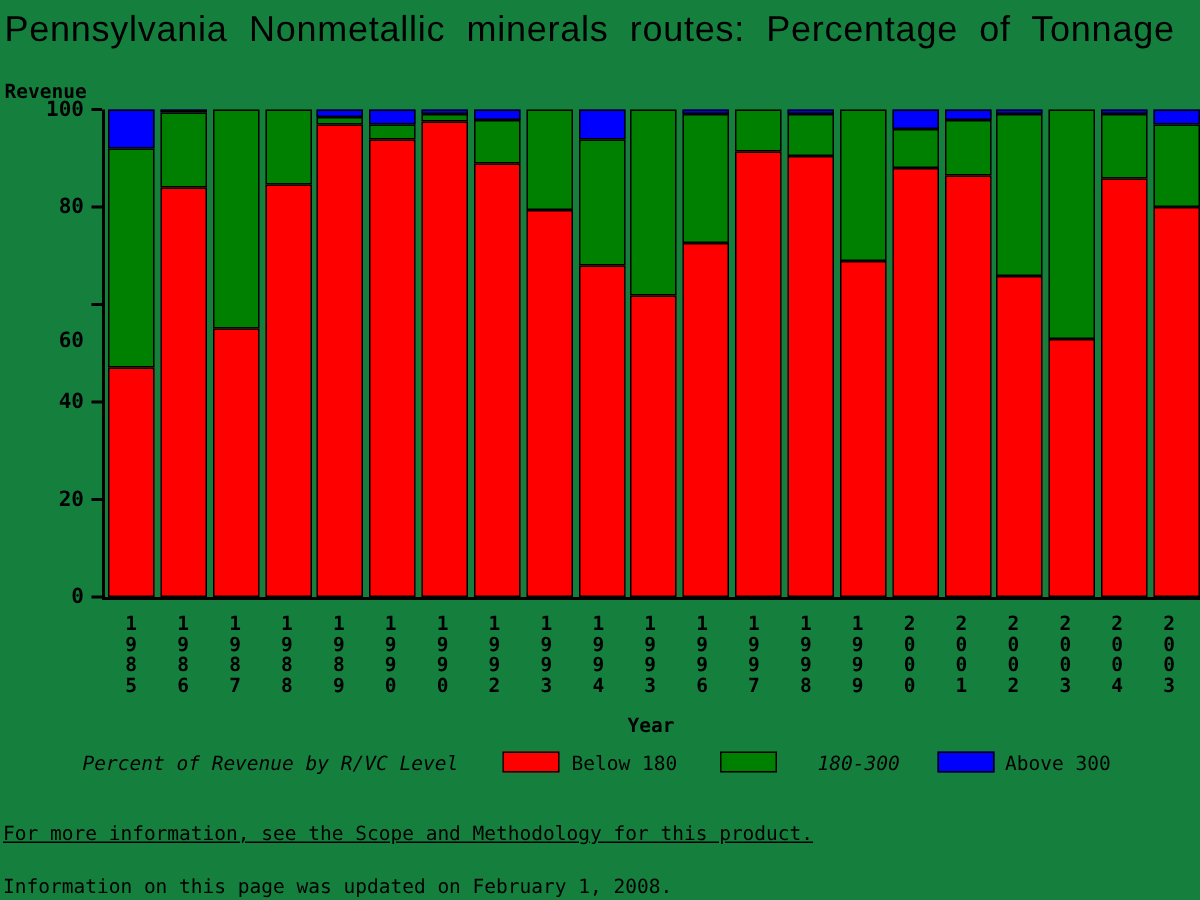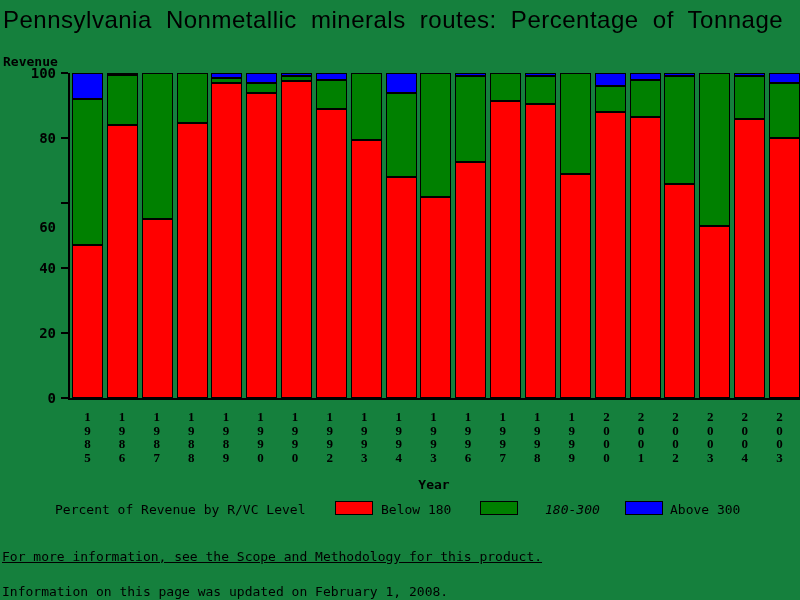--- a/index.html
+++ b/index.html
@@ -42,28 +42,28 @@
   }
   .y-tick-mark { position: absolute; width: 7px; height: 2px; background: #000; left: 61px; }
   .x-labels {
     position: absolute; left: 70px; top: 410px; width: 728px;
     display: flex; justify-content: space-between; padding: 0 3px 0 2px;
     box-sizing: border-box;
   }
   .x-label-cell { width: 31px; display: flex; justify-content: center; }
   .x-label-year {
     width: 10px; word-break: break-all;
-    font-size: 13px; font-weight: bold; line-height: 13.5px; text-align: center; font-family: Liberation Serif, serif;
+    font-size: 13px; font-weight: bold; line-height: 13.5px; text-align: center;
   }
   .x-axis-title {
     position: absolute; left: 70px; top: 477px; width: 728px;
     text-align: center; font-size: 13px; font-weight: bold;
   }
   .legend { position: absolute; left: 0; top: 501px; width: 800px; height: 18px; }
-  .legend-title { position: absolute; left: 55px; top: 1px; font-size: 13px; }
+  .legend-title { position: absolute; left: 55px; top: 1px; font-size: 13px; font-style: italic; }
   .legend-swatch { position: absolute; top: 0; width: 38px; height: 14px; box-sizing: border-box; border: 1px solid #000; }
   .legend-label { position: absolute; top: 1px; font-size: 13px; white-space: nowrap; }
   .footer-line { position: absolute; left: 2px; font-size: 13px; white-space: nowrap; }
   .footer-1 { top: 535px; }
   .footer-2 { top: 549px; text-decoration: underline; }
   .footer-3 { top: 584px; }
 </style>
 </head>
 <body>
 

